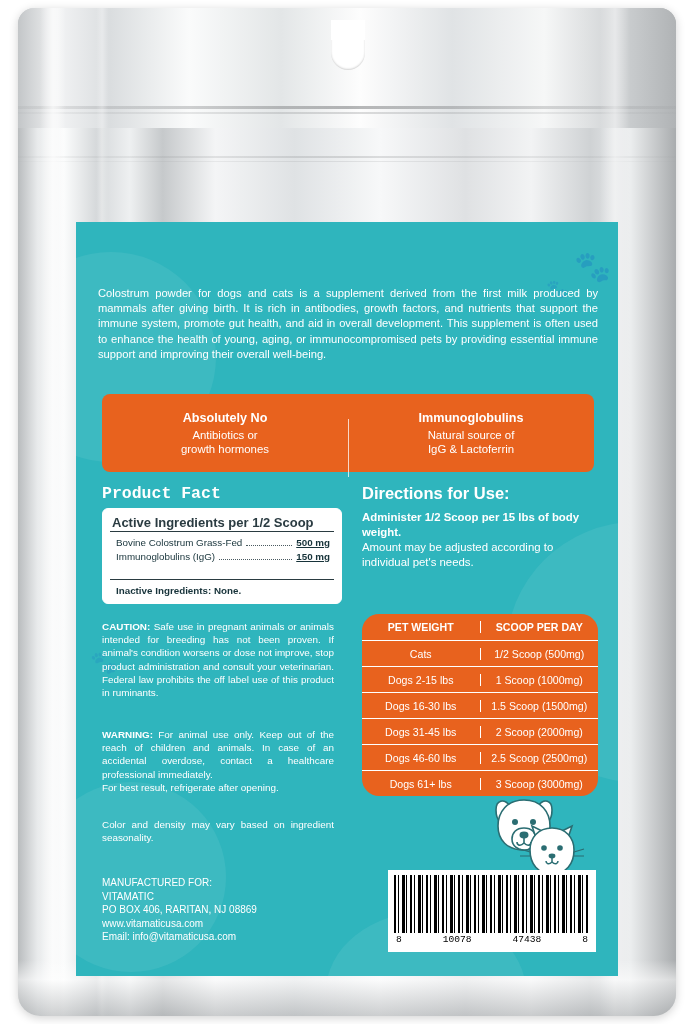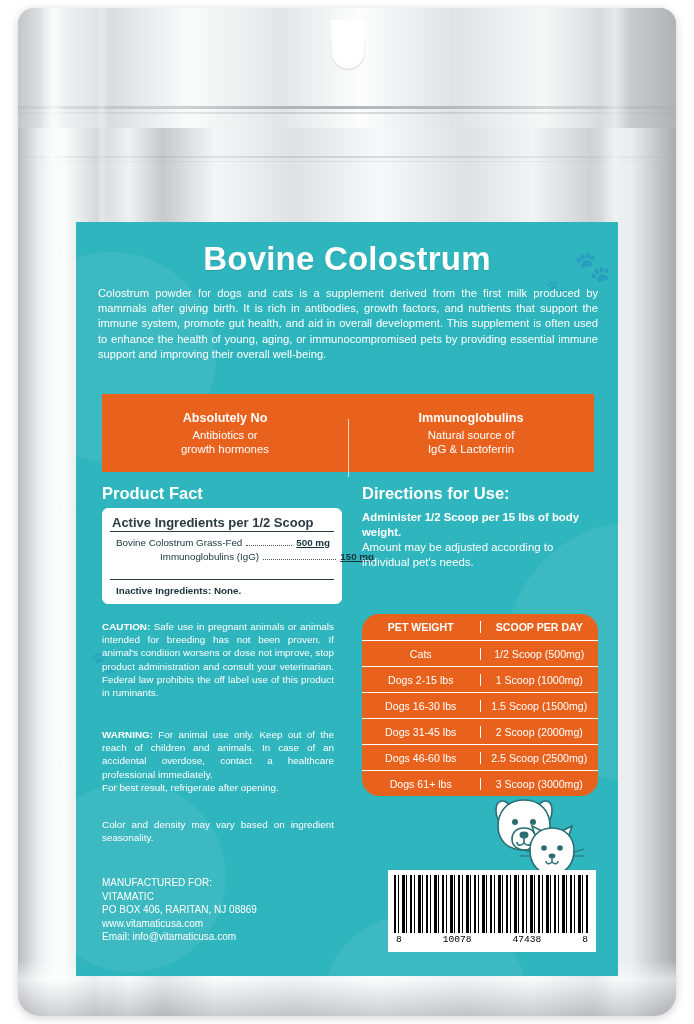--- a/index.html
+++ b/index.html
@@ -176,21 +176,21 @@
   }
 
   
   .banner {
     position: absolute;
     left: 26px;
     top: 172px;
     width: 492px;
     height: 78px;
     background: #e8621e;
-    border-radius: 0;
+    border-radius: 8px;
     display: flex;
     align-items: center;
   }
   .banner-col {
     flex: 1;
     text-align: center;
     padding: 0 6px;
     position: relative;
   }
   .banner-col + .banner-col:before {
@@ -209,21 +209,21 @@
     font-size: 11.4px;
     line-height: 14px;
   }
 
   
   .sec-head {
     position: absolute;
     font-size: 16.5px;
     font-weight: bold;
   }
-  .head-product { left: 26px; top: 262px; }
+  .head-product { left: 26px; top: 262px; font-family: Liberation Mono, monospace; }
   .head-directions { left: 286px; top: 262px; }
 
   
   .fact-box {
     position: absolute;
     left: 26px;
     top: 286px;
     width: 238px;
     height: 94px;
     border: 1.4px solid #ffffff;
@@ -249,21 +249,21 @@
   .fact-line {
     position: absolute;
     left: 13px;
     width: 214px;
     font-size: 9.8px;
     color: #17333a;
     display: flex;
     align-items: baseline;
   }
   .fl-1 { top: 28px; }
-  .fl-2 { top: 42px; margin-left: 44px; }
+  .fl-2 { top: 42px; }
   .fact-name { white-space: nowrap; }
   .fact-dots {
     flex: 1;
     border-bottom: 1px dotted #4a5a60;
     margin: 0 4px 2px 4px;
   }
   .fact-amt { font-weight: bold; white-space: nowrap; text-decoration: underline; }
   .fact-inactive {
     position: absolute;
     left: 13px;
@@ -412,21 +412,20 @@
     <div class="blob blob-1"></div>
     <div class="blob blob-2"></div>
     <div class="blob blob-3"></div>
     <div class="blob blob-4"></div>
 
     <div class="paw paw-1">🐾</div>
     <div class="paw paw-2">🐾</div>
     <div class="paw paw-3">🐾</div>
     <div class="paw paw-4">🐾</div>
 
-    <div class="title">Bovine Colostrum</div>
 
     <div class="intro">Colostrum powder for dogs and cats is a supplement derived from the first milk produced by mammals after giving birth. It is rich in antibodies, growth factors, and nutrients that support the immune system, promote gut health, and aid in overall development. This supplement is often used to enhance the health of young, aging, or immunocompromised pets by providing essential immune support and improving their overall well-being.</div>
 
     <div class="banner">
       <div class="banner-col">
         <div class="banner-head">Absolutely No</div>
         <div class="banner-sub">Antibiotics or<br>growth hormones</div>
       </div>
       <div class="banner-col">
         <div class="banner-head">Immunoglobulins</div>

